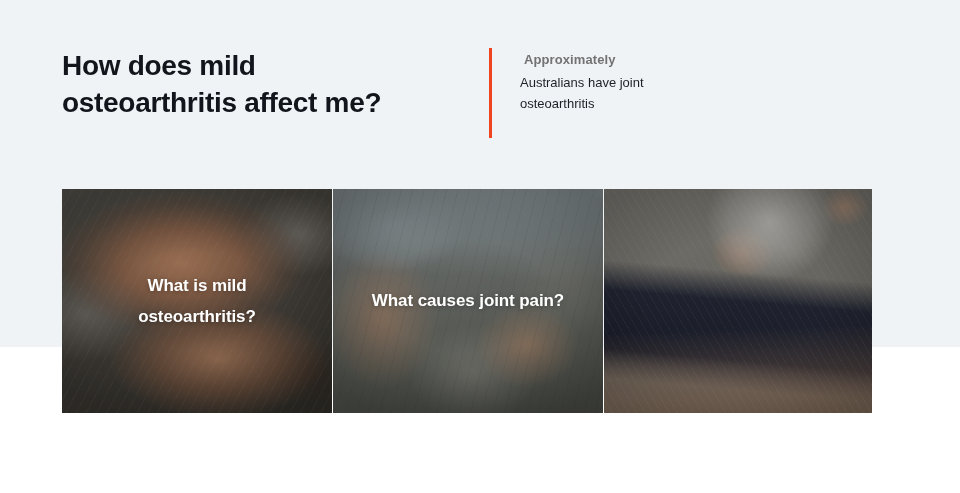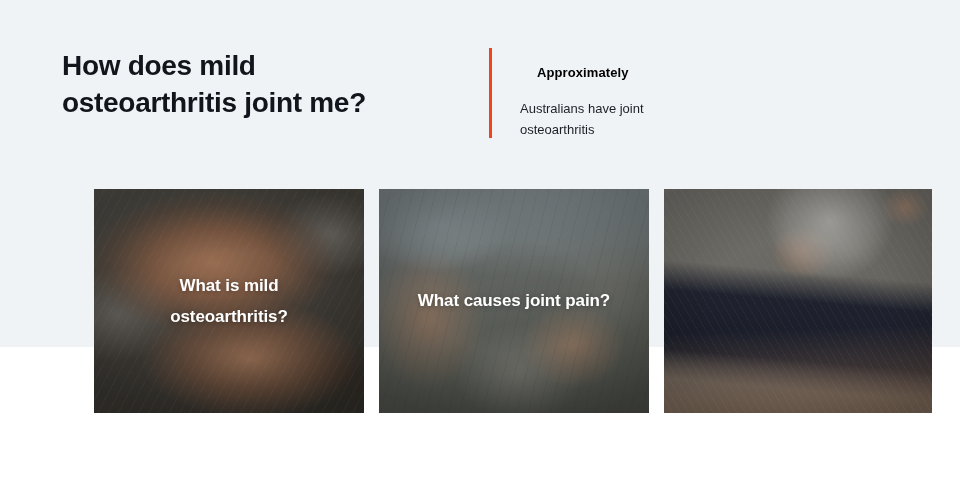--- a/index.html
+++ b/index.html
@@ -59,25 +59,25 @@
   }
   .stat-rule {
     position: absolute;
     left: 0;
     top: 0;
     width: 3px;
     height: 90px;
     background: #ee4520;
   }
   .stat-kicker {
-    margin: 17px;
+    margin: 4px;
     font-size: 13px;
     font-weight: bold;
     line-height: 1.25;
-    color: #000000;
+    color: #737373;
     letter-spacing: 0.1px;
   }
   .stat-figure {
     margin: 9px 0 10px 0;
     font-size: 27px;
     font-weight: bold;
     line-height: 1;
     color: #ee4520;
     letter-spacing: -0.4px;
     white-space: nowrap;
@@ -92,22 +92,21 @@
   }
 
   
   .cards {
     position: absolute;
     left: 62px;
     top: 189px;
     width: 838px;
     height: 224px;
     display: flex;
-    gap: 15px;
-    margin-left: 32px;
+    gap: 1px;
   }
   .card {
     position: relative;
     width: 270px;
     height: 224px;
     overflow: hidden;
     flex: 0 0 auto;
     background: #3a3835;
   }
   .card:last-child { width: 268px; }
@@ -207,21 +206,21 @@
       radial-gradient(ellipse 74% 60% at 50% 50%, rgba(0,0,0,0) 46%, rgba(0,0,0,0.24) 100%);
   }
 </style>
 </head>
 <body>
 
 <div class="backdrop"></div>
 
 <div class="header">
 
-  <h1 class="page-title">How does mild osteoarthritis joint me?</h1>
+  <h1 class="page-title">How does mild osteoarthritis affect me?</h1>
 
   <div class="stat">
     <span class="stat-rule"></span>
     <p class="stat-kicker">Approximately</p>
     <p class="stat-caption">Australians have joint osteoarthritis</p>
   </div>
 
 </div>
 
 <div class="cards">

